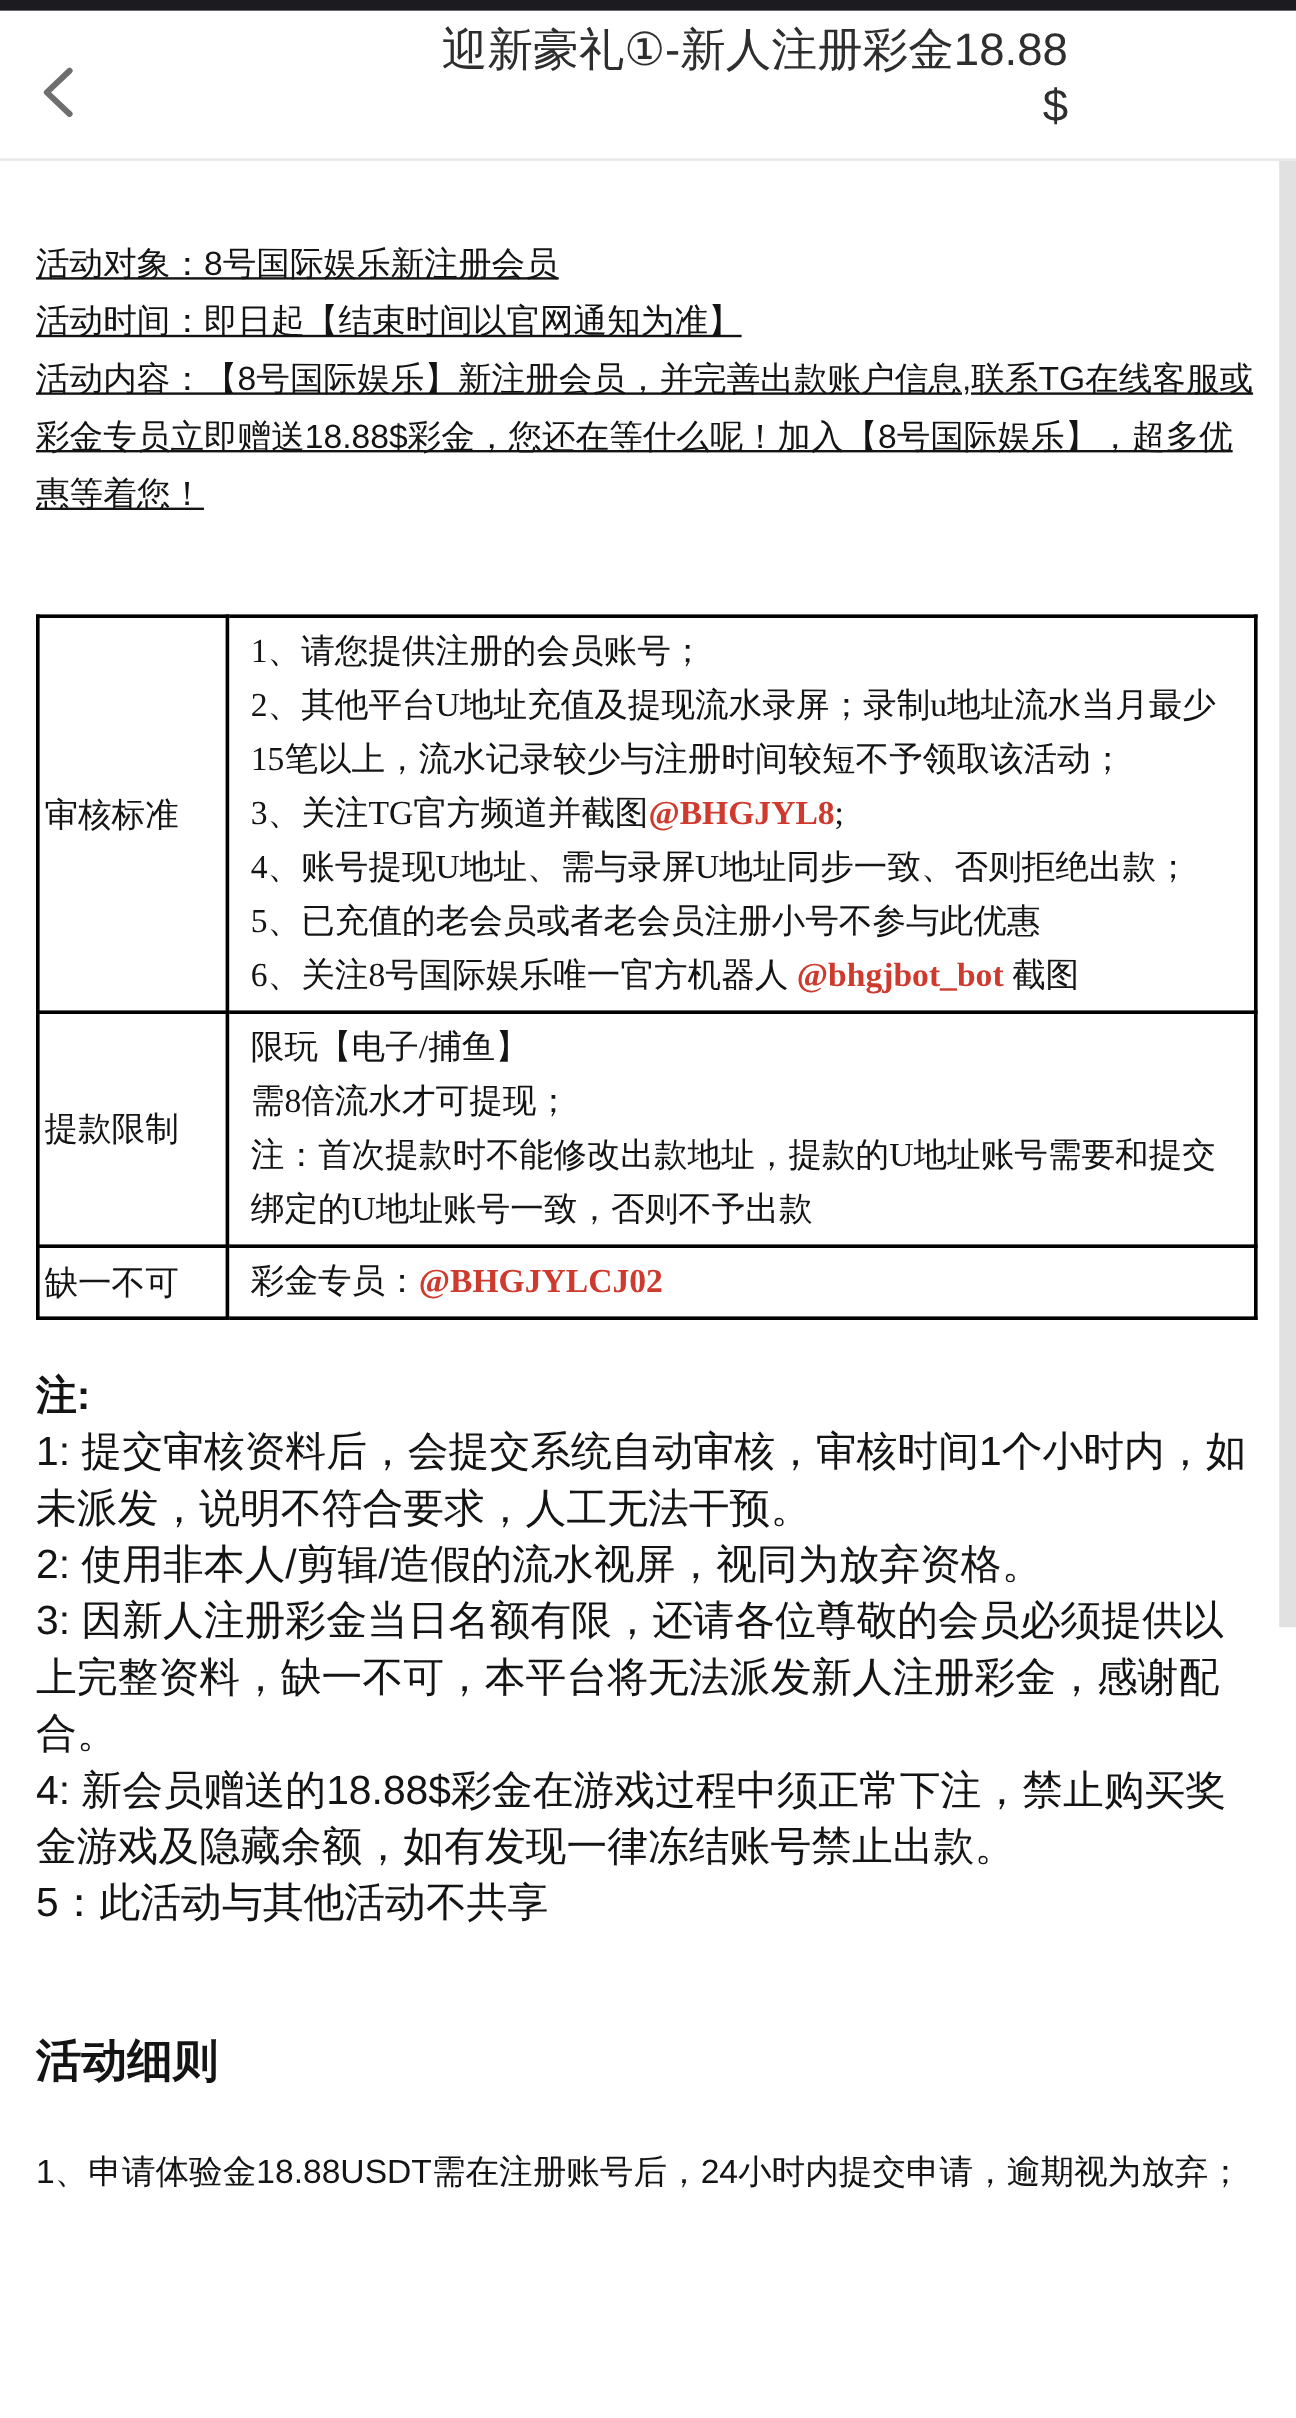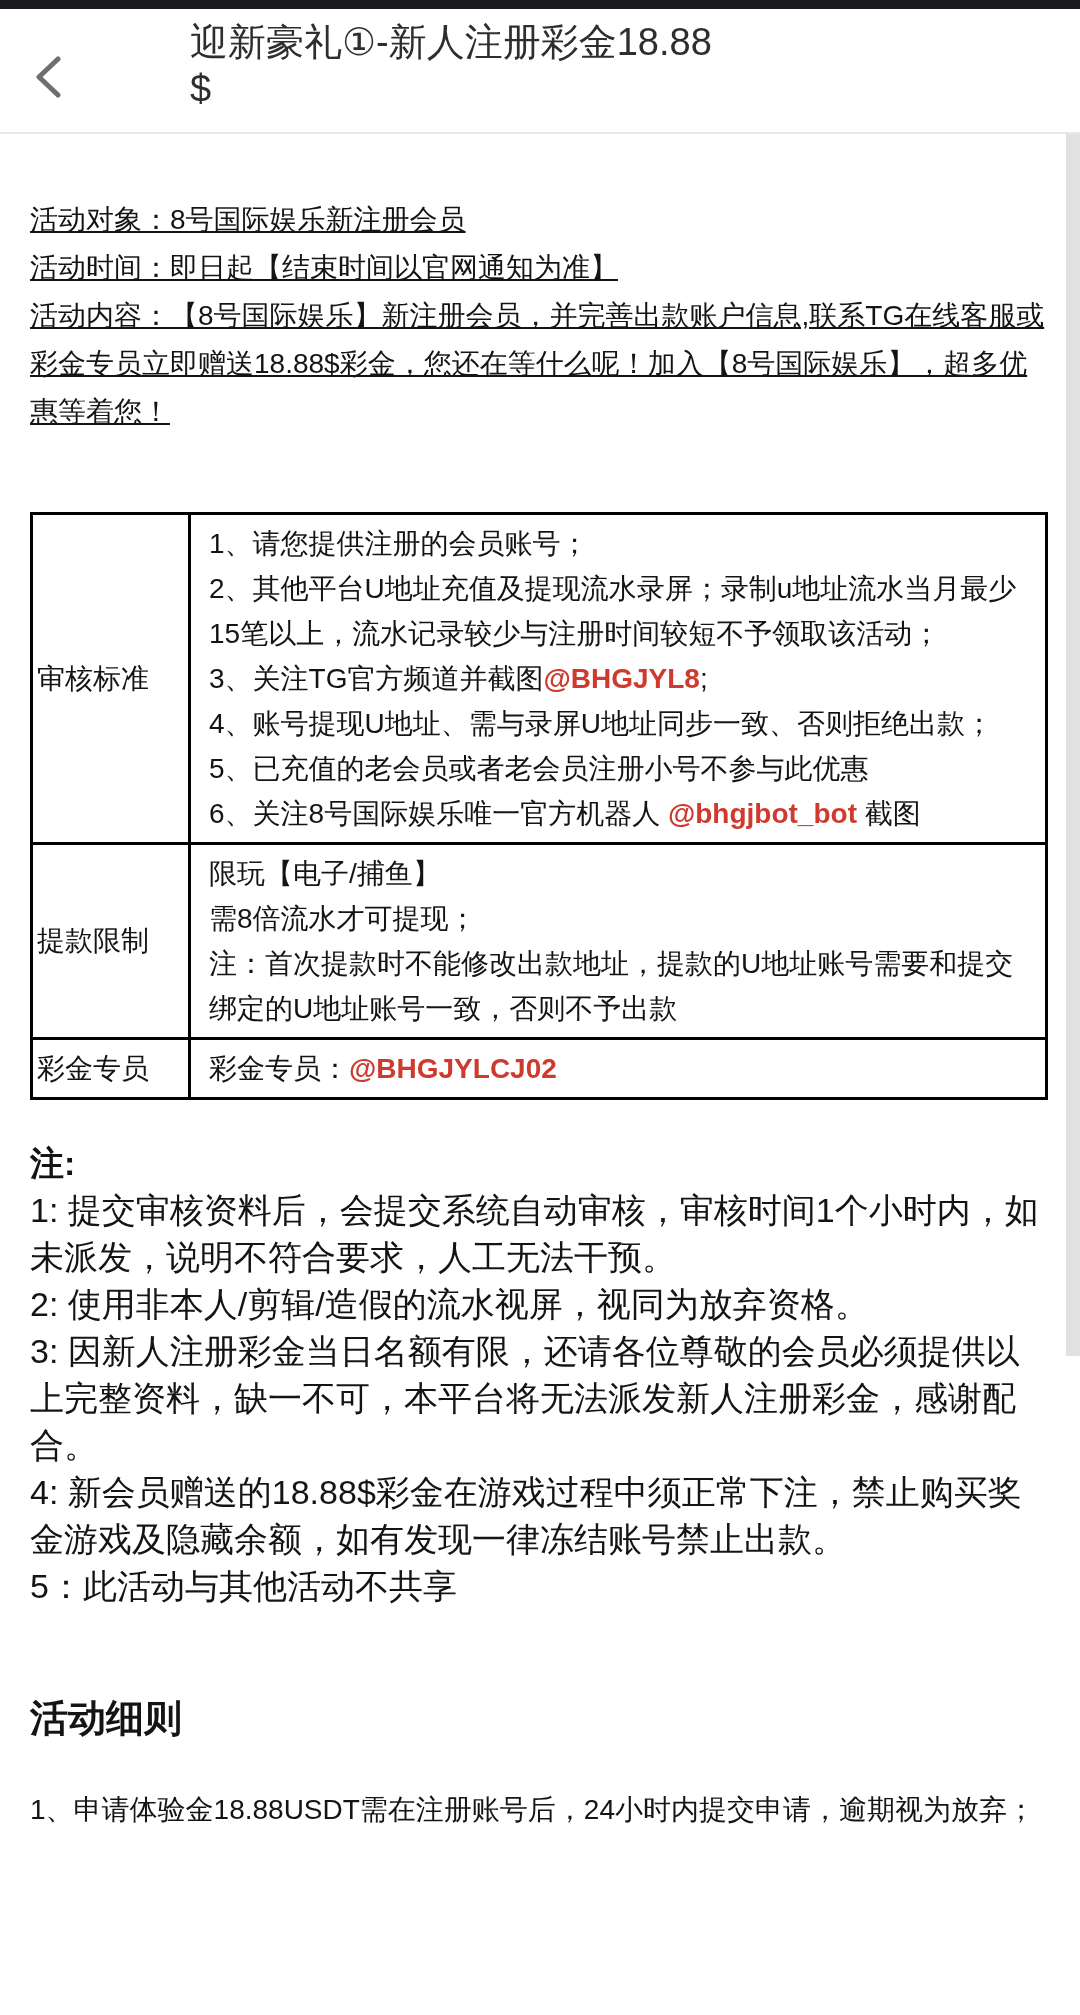--- a/index.html
+++ b/index.html
@@ -15,35 +15,35 @@
     color:var(--body-text);
   }
   .statusbar{position:absolute;top:0;left:0;width:1080px;height:9px;background:var(--statusbar);}
   header{position:absolute;top:9px;left:0;width:1080px;height:123px;background:#fff;}
   .back{
     position:absolute;left:18px;top:30px;width:60px;height:70px;
     background:none;border:none;padding:0;cursor:pointer;
   }
   .back svg{display:block;margin:6px auto 0;}
   h1{
-    margin:10px auto 0;width:700px;text-align:left;
+    margin:10px auto 0;width:700px;text-align:right;
     font-size:38px;line-height:47px;font-weight:500;color:var(--title-text);
   }
   .hdr-divider{position:absolute;top:132px;left:0;width:1080px;height:2px;background:var(--divider);}
   .scrollbar{position:absolute;top:134px;right:0;width:14px;height:1222px;background:var(--scrollbar);}
   .content{position:absolute;top:134px;left:0;width:1080px;padding:0;}
   .inner{padding:62px 34px 0 30px;}
   .intro p{margin:0;font-size:28px;line-height:48px;text-decoration:underline;}
   table.rules{
     border-collapse:collapse;width:1018px;margin-top:76px;table-layout:fixed;
     font-size:28px;
   }
   table.rules td{border:3px solid var(--table-border);vertical-align:middle;}
   td.rlabel{width:147px;text-align:left;padding:0 4px;}
-  td.rcell{padding:6px 18px;line-height:45px;}
+  td.rcell{padding:6px 18px;line-height:45px;font-family:Liberation Serif, serif;}
   td.rcell.center{text-align:center;}
   .amount{color:var(--amount-red);font-weight:700;}
   .link{color:var(--link-red);font-weight:700;cursor:pointer;}
   .notes{margin-top:40px;font-size:34px;line-height:47px;}
   .notes-head{font-weight:700;}
   .notes div{margin:0;}
   .section-head{margin-top:84px;font-size:38px;line-height:48px;font-weight:700;}
   .details{margin-top:44px;font-size:28px;line-height:48px;}
   .details div{margin:0;}
 </style>
@@ -91,21 +91,21 @@
         </tr>
         <tr>
           <td class="rlabel">提款限制</td>
           <td class="rcell">
             <div><span>限玩【电子/捕鱼】</span></div>
             <div><span>需8倍流水才可提现；</span></div>
             <div><span>注：首次提款时不能修改出款地址，提款的U地址账号需要和提交绑定的U地址账号一致，否则不予出款</span></div>
           </td>
         </tr>
         <tr>
-          <td class="rlabel">彩金专员</td>
+          <td class="rlabel">缺一不可</td>
           <td class="rcell">
             <div><span>彩金专员：</span><span class="link">@BHGJYLCJ02</span></div>
           </td>
         </tr>
       </tbody>
         </table>
 
       <div class="notes">
         <div class="notes-head">注:</div>
         <div>1: 提交审核资料后，会提交系统自动审核，审核时间1个小时内，如未派发，说明不符合要求，人工无法干预。</div>

